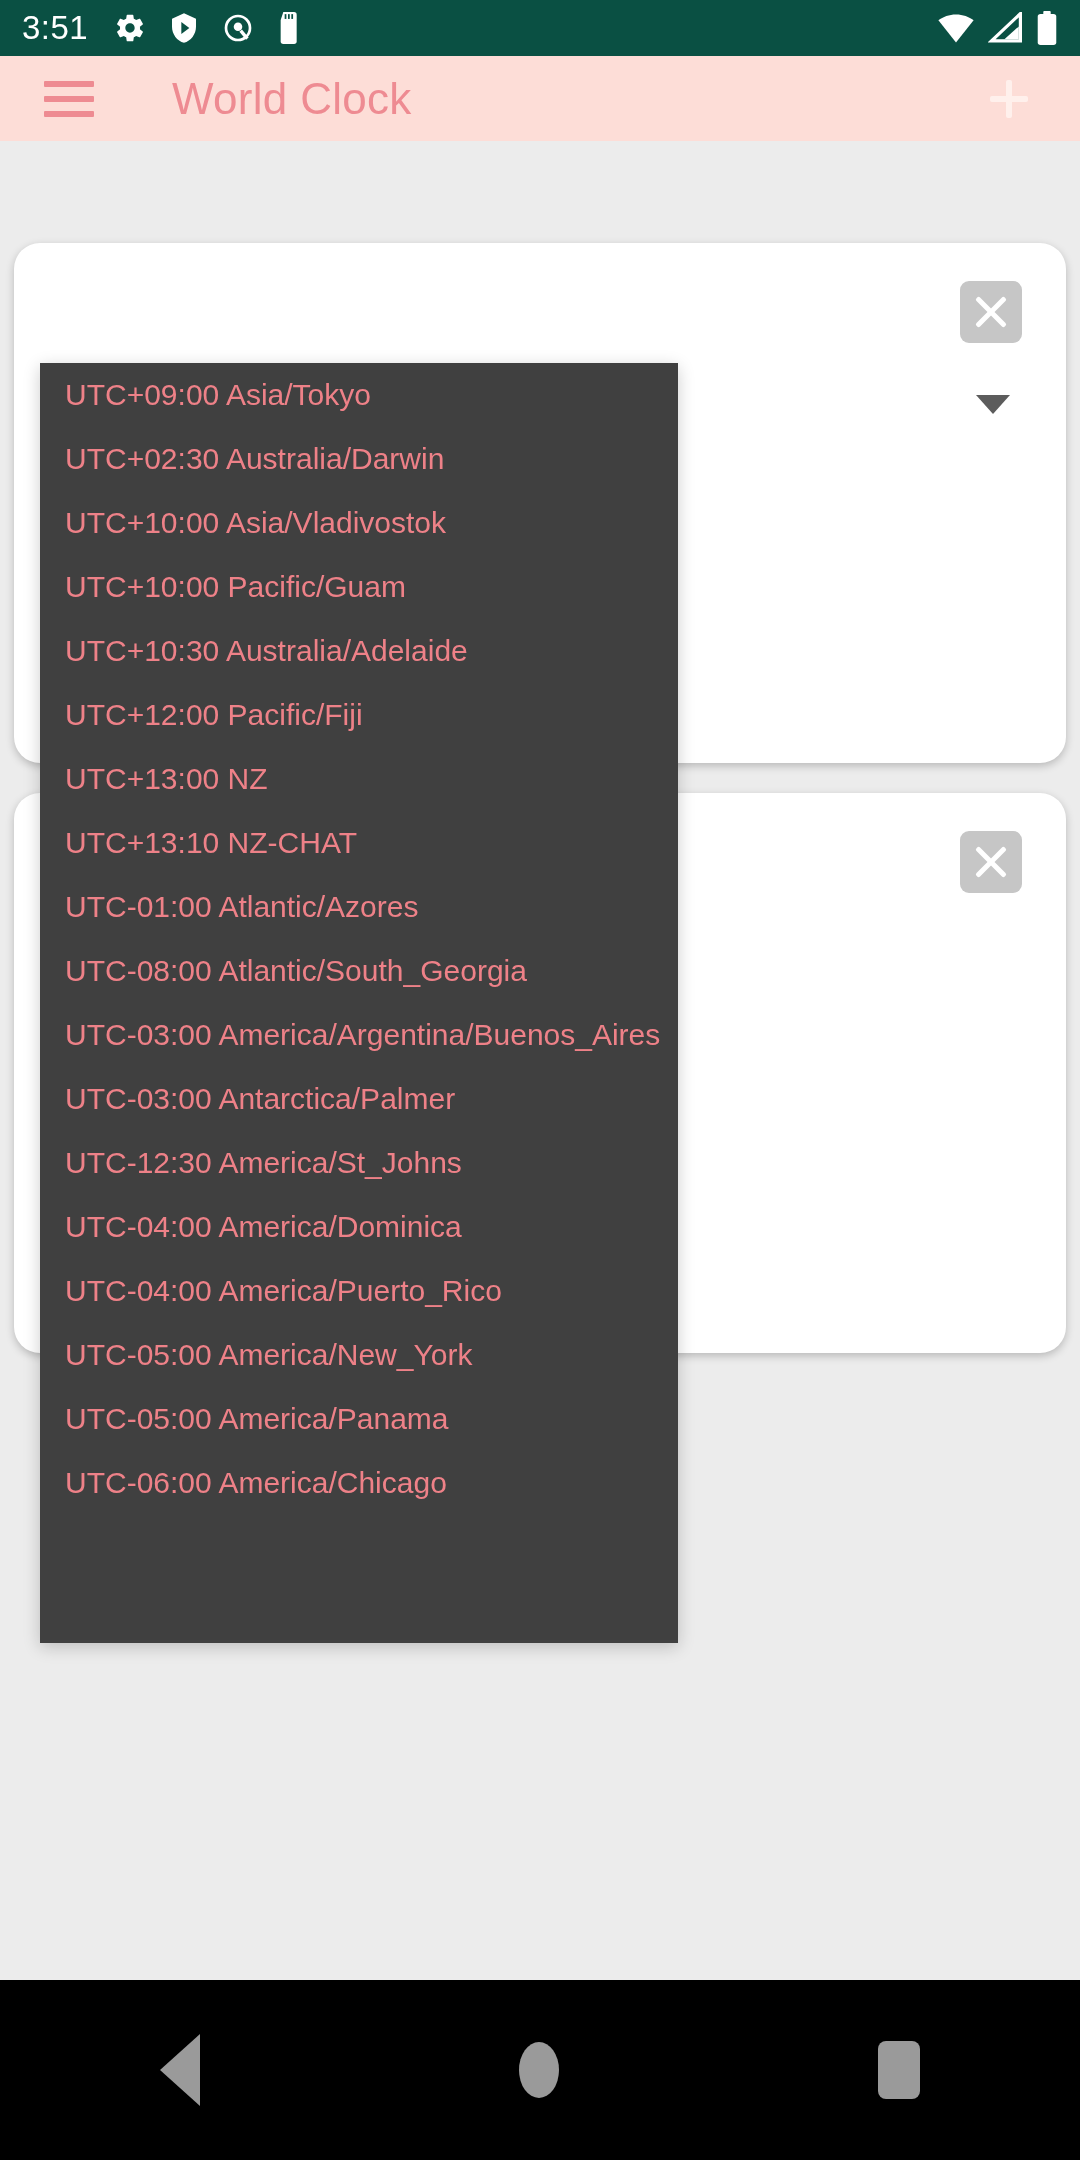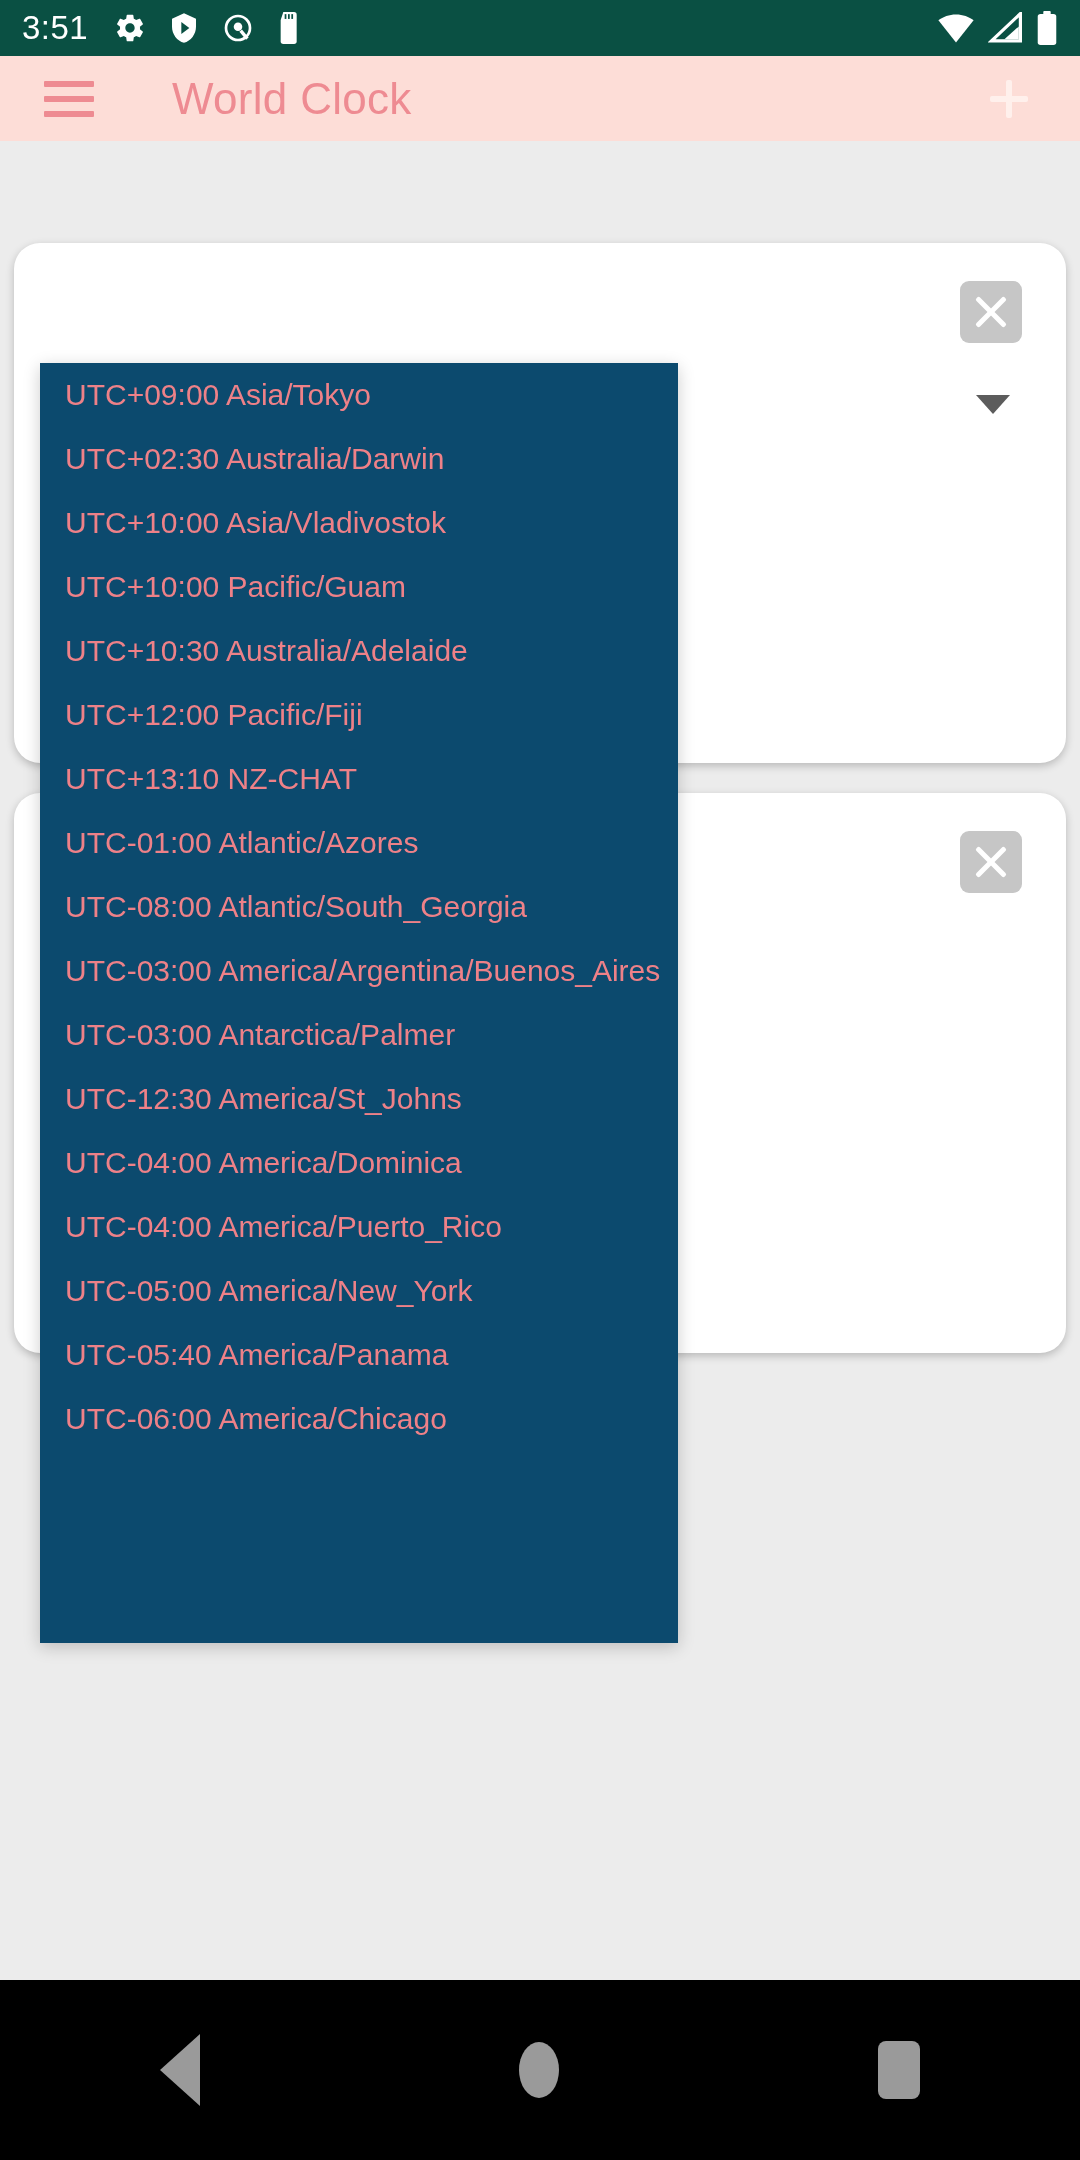--- a/index.html
+++ b/index.html
@@ -71,21 +71,21 @@
 
   .card-tz-label {
     position:absolute; left:50px; top:170px;
     font-size:38px; color:#4A4A4A; white-space:nowrap;
   }
 
   
   .dropdown {
     position:absolute; left:40px; top:195px;
     width:638px; height:1280px;
-    background:#0c4a6e;
+    background:#404040;
     box-shadow:0 4px 16px rgba(0,0,0,0.20);
     overflow:hidden; z-index:40;
   }
   .dd-scroll { position:absolute; left:0; top:0; width:100%; }
   .dd-item {
     height:64px; display:flex; align-items:center;
     padding-left:25px; font-size:30px; color:#EE8188;
     white-space:nowrap; cursor:pointer;
   }
 
@@ -166,30 +166,31 @@
     </div>
 
     <div class="dropdown">
       <div class="dd-scroll" id="dd-scroll">
           <div class="dd-item">UTC+09:00 Asia/Tokyo</div>
           <div class="dd-item">UTC+02:30 Australia/Darwin</div>
           <div class="dd-item">UTC+10:00 Asia/Vladivostok</div>
           <div class="dd-item">UTC+10:00 Pacific/Guam</div>
           <div class="dd-item">UTC+10:30 Australia/Adelaide</div>
           <div class="dd-item">UTC+12:00 Pacific/Fiji</div>
+          <div class="dd-item">UTC+13:00 NZ</div>
           <div class="dd-item">UTC+13:10 NZ-CHAT</div>
           <div class="dd-item">UTC-01:00 Atlantic/Azores</div>
           <div class="dd-item">UTC-08:00 Atlantic/South_Georgia</div>
           <div class="dd-item">UTC-03:00 America/Argentina/Buenos_Aires</div>
           <div class="dd-item">UTC-03:00 Antarctica/Palmer</div>
           <div class="dd-item">UTC-12:30 America/St_Johns</div>
           <div class="dd-item">UTC-04:00 America/Dominica</div>
           <div class="dd-item">UTC-04:00 America/Puerto_Rico</div>
           <div class="dd-item">UTC-05:00 America/New_York</div>
-          <div class="dd-item">UTC-05:40 America/Panama</div>
+          <div class="dd-item">UTC-05:00 America/Panama</div>
           <div class="dd-item">UTC-06:00 America/Chicago</div>
         </div>
     </div>
 
   </div>
 
   <div class="navbar">
     <div class="nav-back"></div>
     <div class="nav-home"></div>
     <div class="nav-recent"></div>

